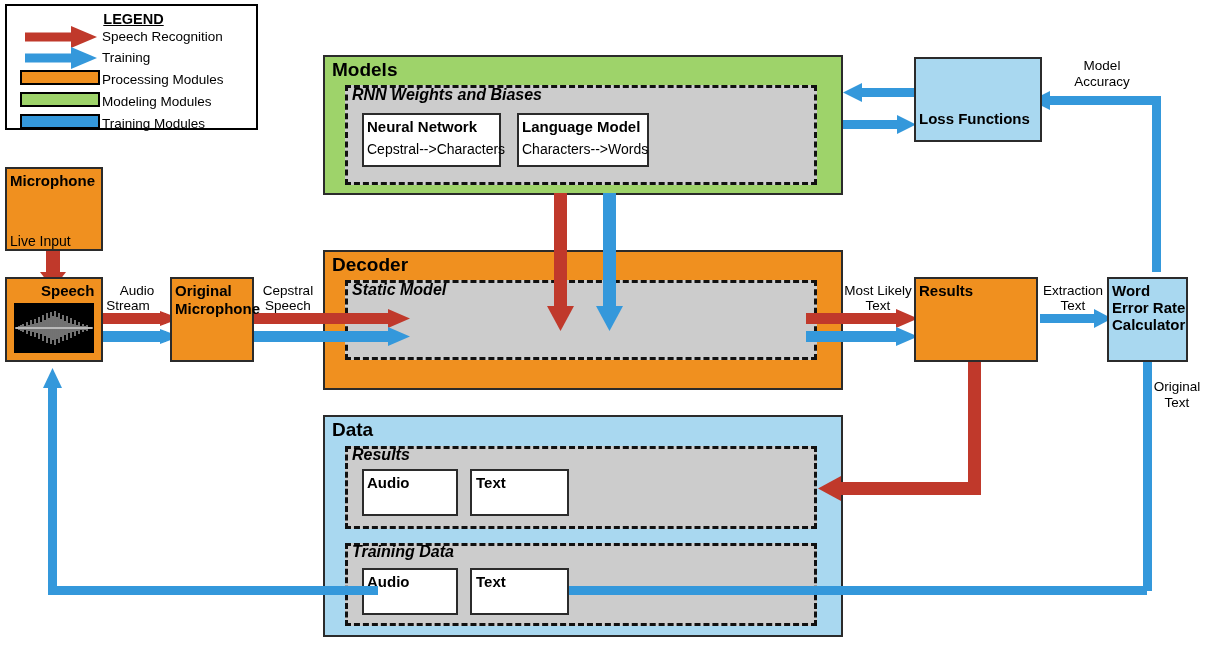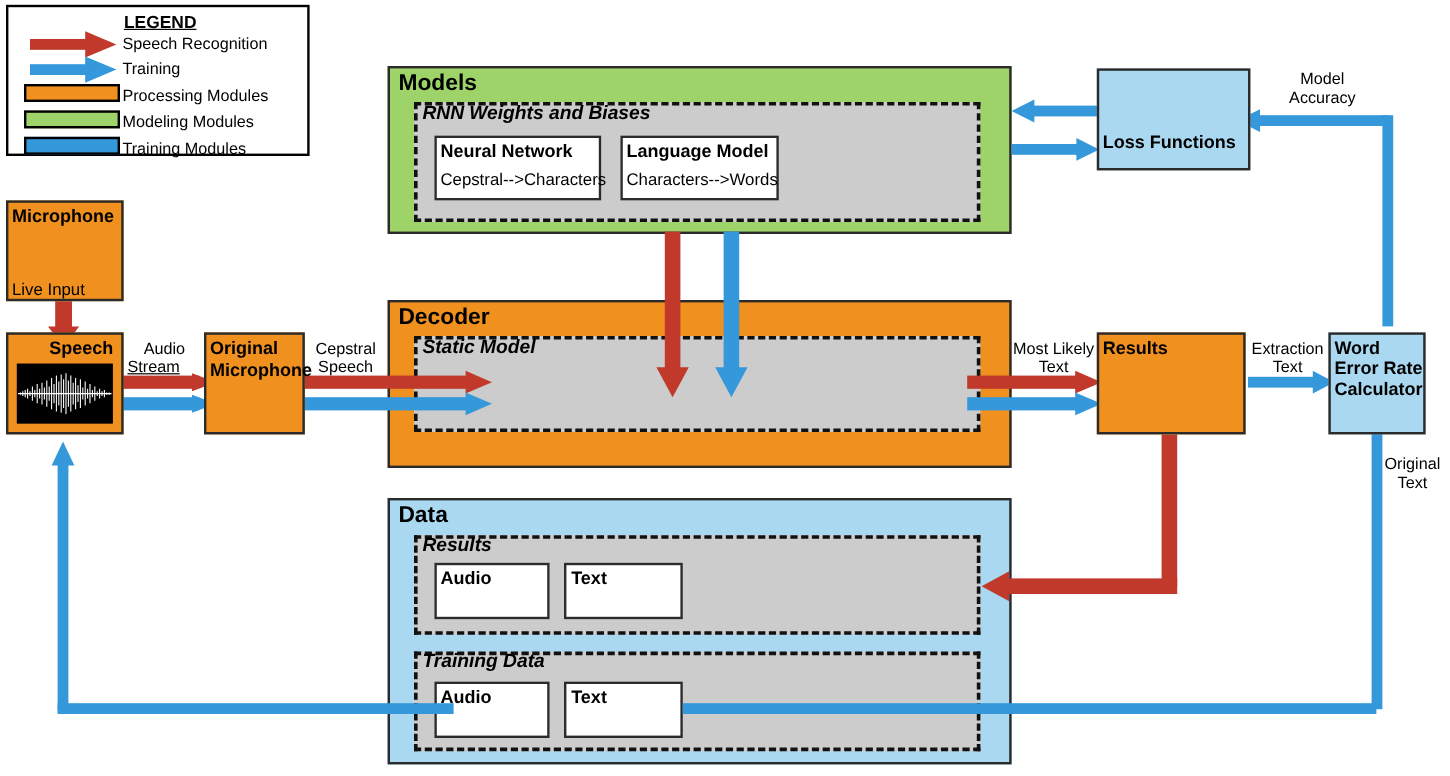--- a/index.html
+++ b/index.html
@@ -249,21 +249,21 @@
 
   <div class="box lblue" style="left:914px;top:57px;width:128px;height:85px;"></div>
   <div class="bx-title" style="left:919px;top:62px;margin-top:48px;">Loss Functions</div>
 
   <div class="box lblue" style="left:1107px;top:277px;width:81px;height:85px;"></div>
   <div class="bx-title" style="left:1112px;top:282px;">Word</div>
   <div class="bx-title" style="left:1112px;top:299px;">Error Rate</div>
   <div class="bx-title" style="left:1112px;top:316px;">Calculator</div>
 
   <div class="lbl" style="left:104px;top:283px;width:66px;">Audio</div>
-  <div class="lbl" style="left:104px;top:298px;width:48px;text-decoration:underline;">Stream</div>
+  <div class="lbl" style="left:104px;top:298px;width:48px;">Stream</div>
 
   <div class="lbl" style="left:254px;top:283px;width:68px;">Cepstral</div>
   <div class="lbl" style="left:254px;top:298px;width:68px;">Speech</div>
 
   <div class="lbl" style="left:840px;top:283px;width:76px;">Most Likely</div>
   <div class="lbl" style="left:840px;top:298px;width:76px;">Text</div>
 
   <div class="lbl" style="left:1038px;top:283px;width:70px;">Extraction</div>
   <div class="lbl" style="left:1038px;top:298px;width:70px;">Text</div>
 

